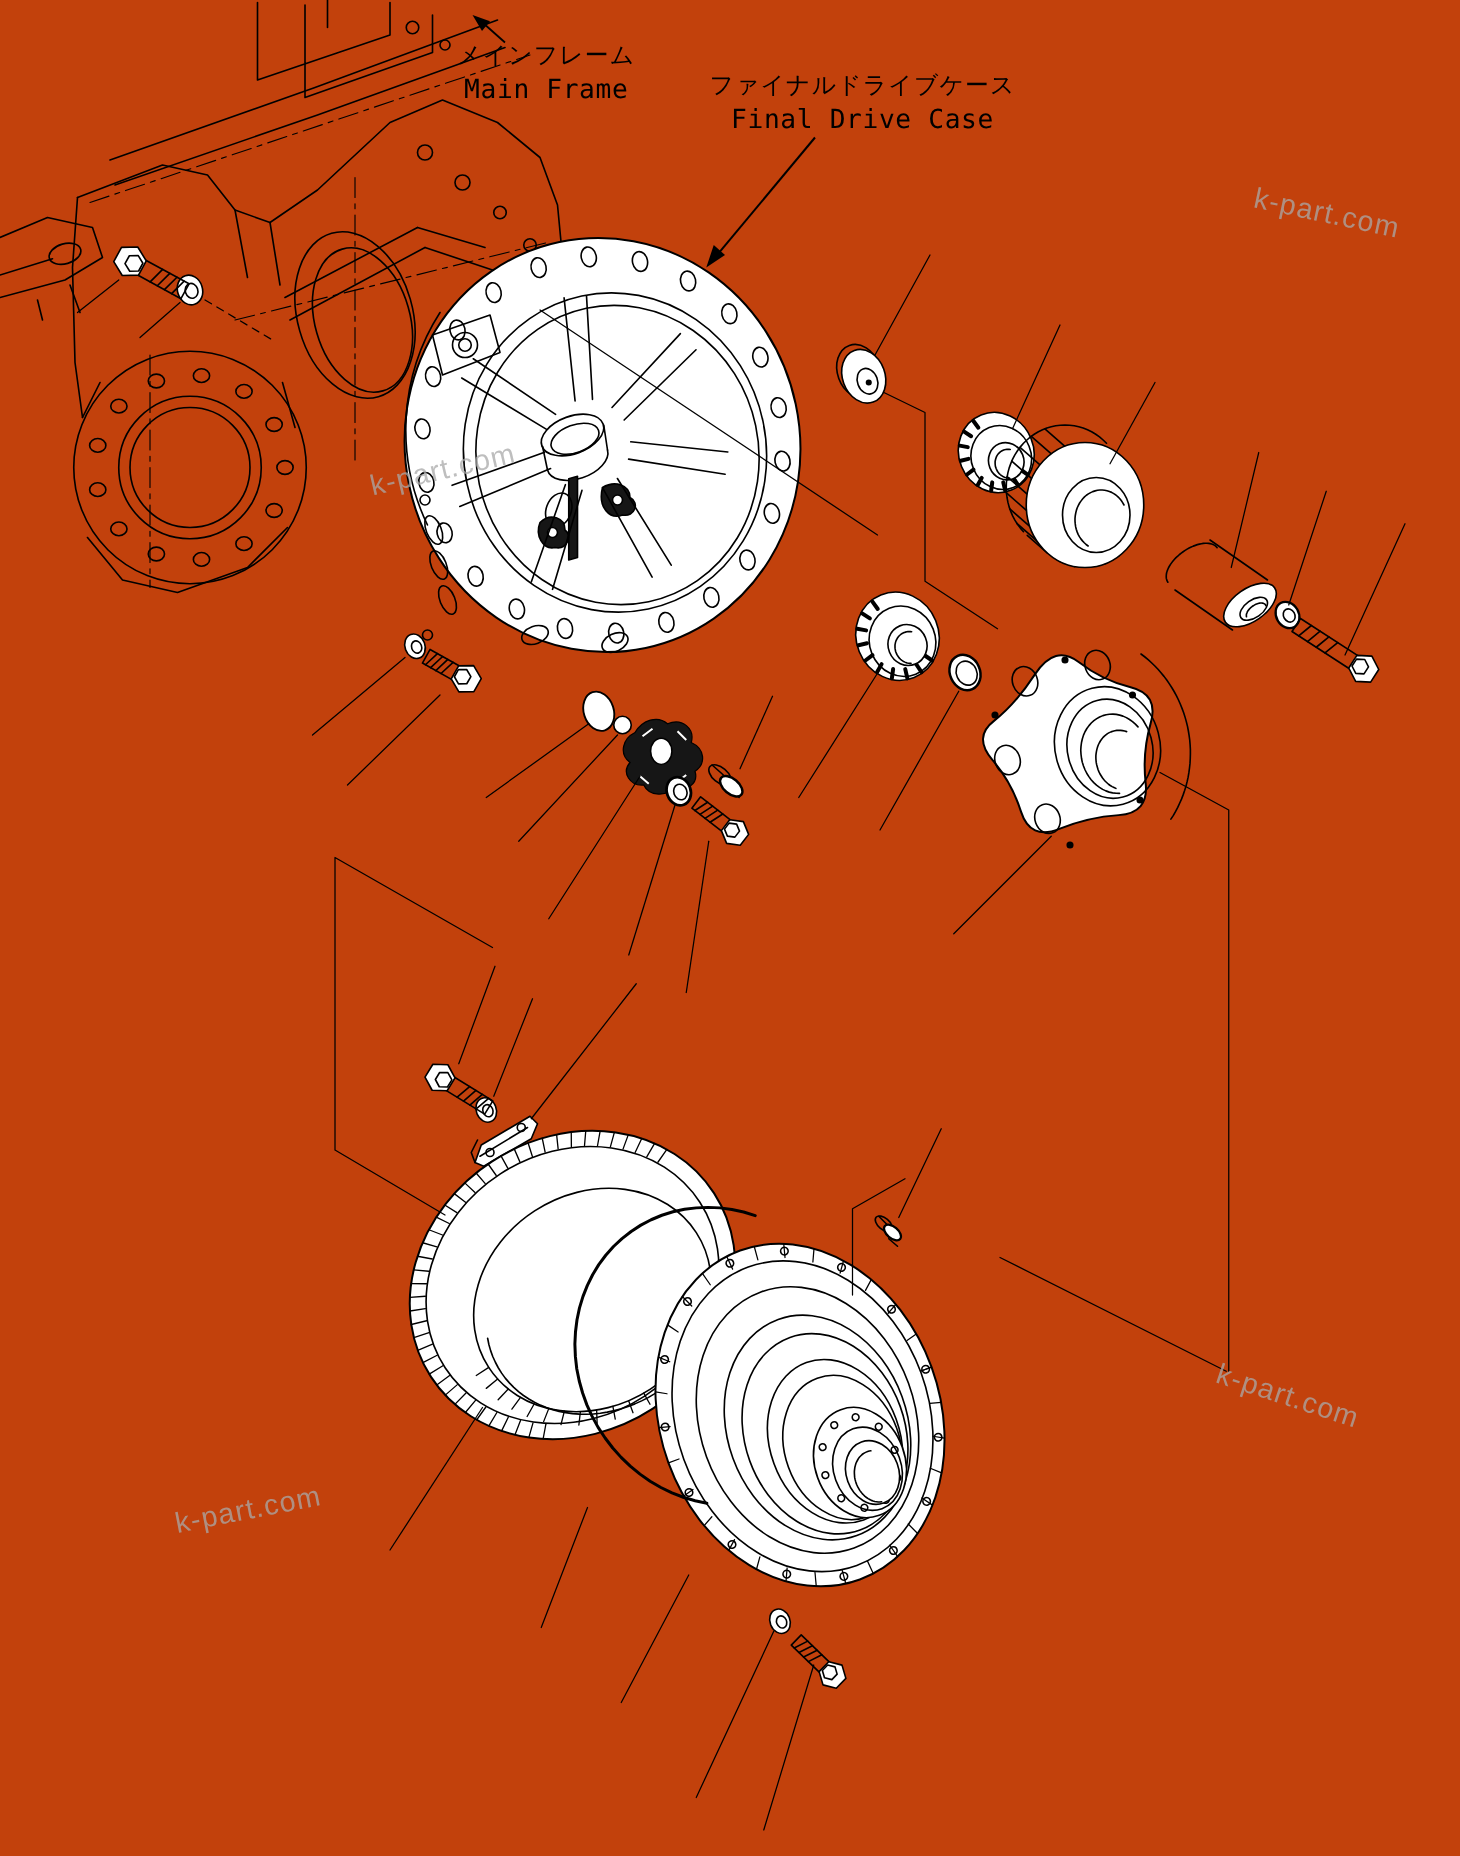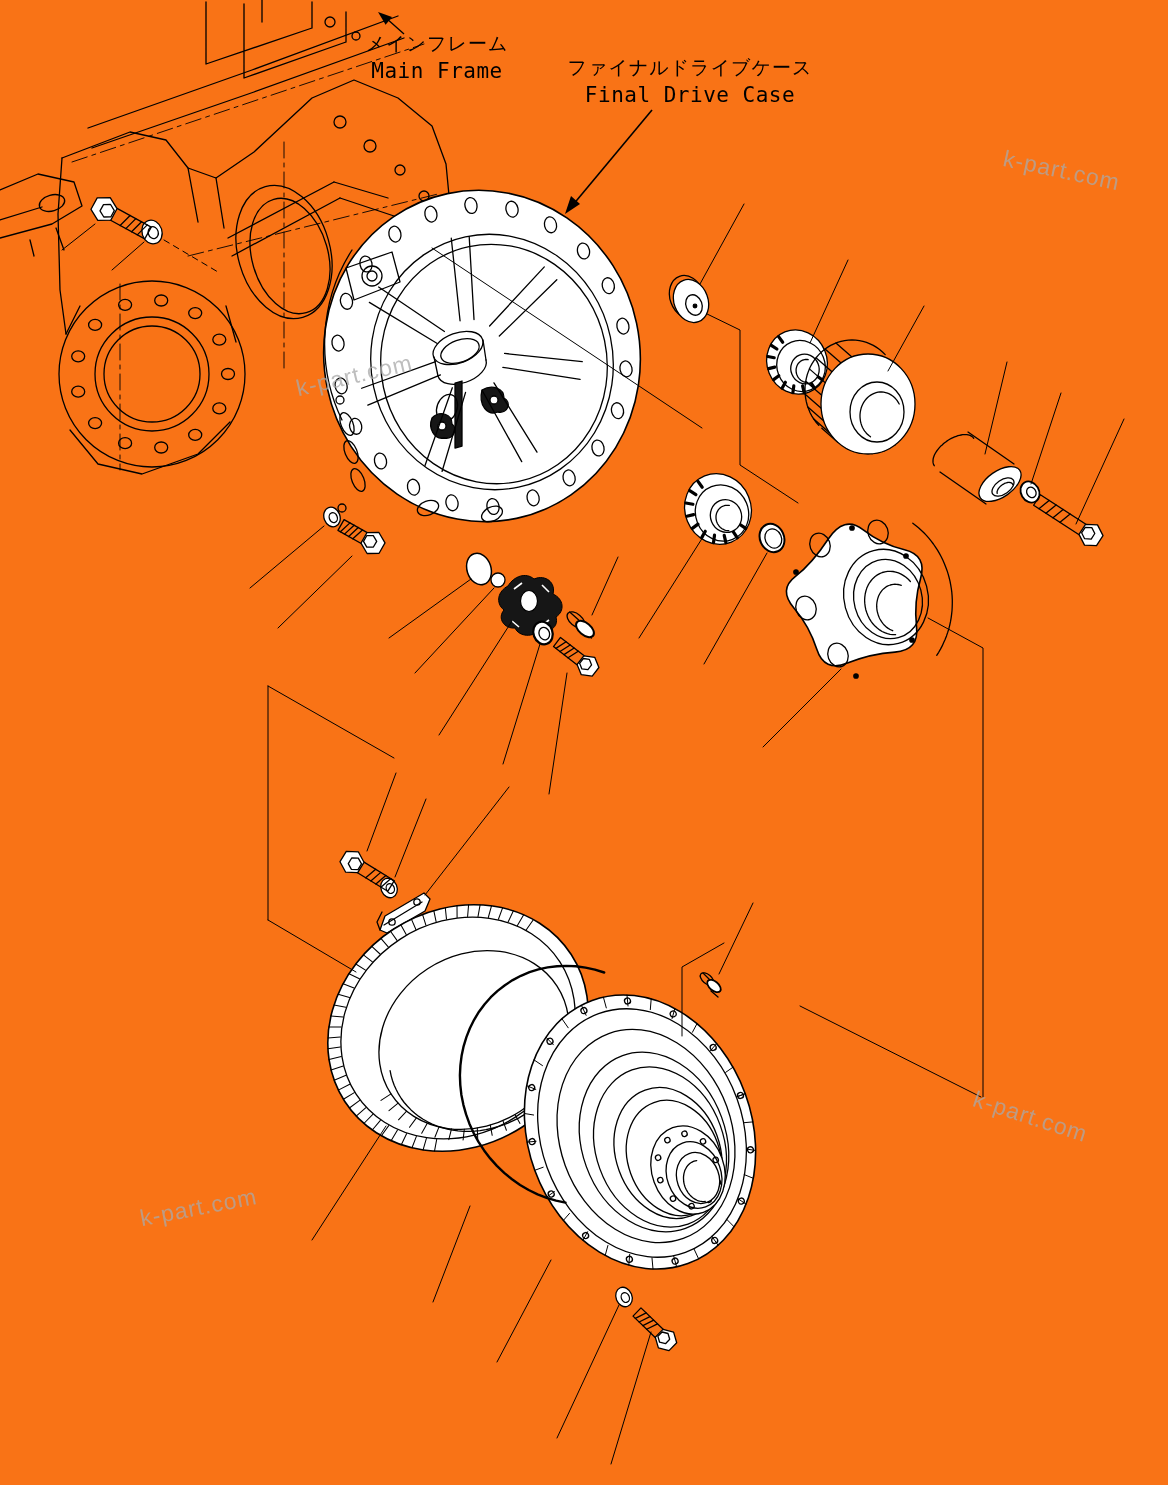--- a/index.html
+++ b/index.html
@@ -1,16 +1,16 @@
 <!DOCTYPE html>
 <html><head>
 <meta charset="utf-8">
 <style>
   html,body{margin:0;padding:0;background:#fff;}
-  .stage{position:relative;width:1168px;height:1485px;background:#f97316;overflow:hidden;
+  .stage{position:relative;width:1168px;height:1485px;background:#c2410c;overflow:hidden;
          font-family:"DejaVu Sans Mono","Liberation Mono",monospace;}
   svg{position:absolute;inset:0;}
   .ln{stroke:#000;fill:none;stroke-width:1.3;stroke-linecap:round;stroke-linejoin:round;}
   .thin{stroke-width:1;}
   .cdash{stroke:#000;fill:none;stroke-width:.9;stroke-dasharray:16 5 4 5;}
   .dash{stroke-dasharray:6 5;}
   .solid{fill:#fff;}
   .dark{fill:#161616;stroke:#000;}
   .lbl{font:21px "DejaVu Sans Mono","Liberation Mono",monospace;letter-spacing:.5px;fill:#000;text-anchor:middle;}
   .lbl-jp{font-size:19px;letter-spacing:1px;}

